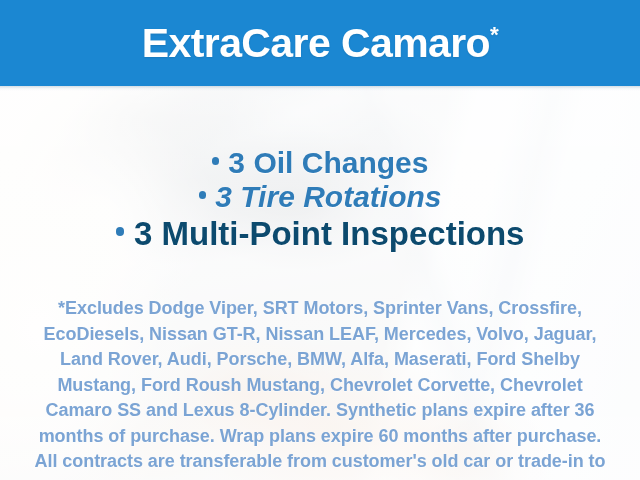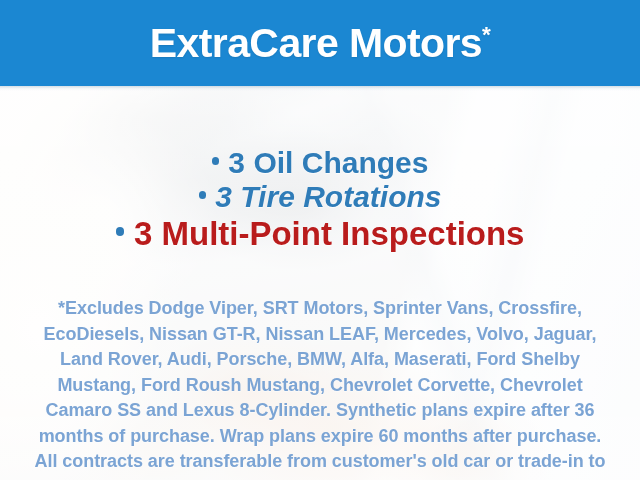--- a/index.html
+++ b/index.html
@@ -186,28 +186,28 @@
     <div class="photo-layer ph-tablet-edge"></div>
     <div class="photo-layer ph-warm"></div>
     <div class="photo-layer ph-device"></div>
     <div class="photo-layer ph-sleeve"></div>
     <div class="photo-layer ph-sleeve2"></div>
     <div class="photo-layer ph-haze"></div>
     <div class="photo-layer ph-haze2"></div>
   </div>
 
   <div class="header-band" style="background: rgb(27, 135, 210);">
-    <div class="header-title" style="color: rgb(255, 255, 255);"><span>ExtraCare Motors</span><sup>*</sup></div>
+    <div class="header-title" style="color: rgb(255, 255, 255);"><span>ExtraCare Camaro</span><sup>*</sup></div>
   </div>
   <div class="band-shadow"></div>
 
   <div class="content">
 
     <div class="benefits">
       <span class="benefit-row benefit-1" style="color: rgb(47, 124, 184);"><span class="dot" style="background: rgb(47, 124, 184);"></span><span>3 Oil Changes</span></span>
       <span class="benefit-row benefit-2" style="color: rgb(47, 124, 184);"><span class="dot" style="background: rgb(47, 124, 184);"></span><span>3 Tire Rotations</span></span>
-      <span class="benefit-row benefit-3" style="color: #b91c1c;"><span class="dot" style="background: rgb(47, 124, 184);"></span><span>3 Multi-Point Inspections</span></span>
+      <span class="benefit-row benefit-3" style="color: #0c4a6e;"><span class="dot" style="background: rgb(47, 124, 184);"></span><span>3 Multi-Point Inspections</span></span>
     </div>
 
     <div class="disclaimer" style="color: rgb(123, 164, 212);">*Excludes Dodge Viper, SRT Motors, Sprinter Vans, Crossfire, EcoDiesels, Nissan GT-R, Nissan LEAF, Mercedes, Volvo, Jaguar, Land Rover, Audi, Porsche, BMW, Alfa, Maserati, Ford Shelby Mustang, Ford Roush Mustang, Chevrolet Corvette, Chevrolet Camaro SS and Lexus 8-Cylinder. Synthetic plans expire after 36 months of purchase. Wrap plans expire 60 months after purchase. All contracts are transferable from customer's old car or trade-in to their new car. All contracts can be flat cancelled within 30 days if no services have been used. All other contracts have a $25 cancellation fee. See dealer for details.</div>
 
   </div>
 </div>
 
 </body></html>

